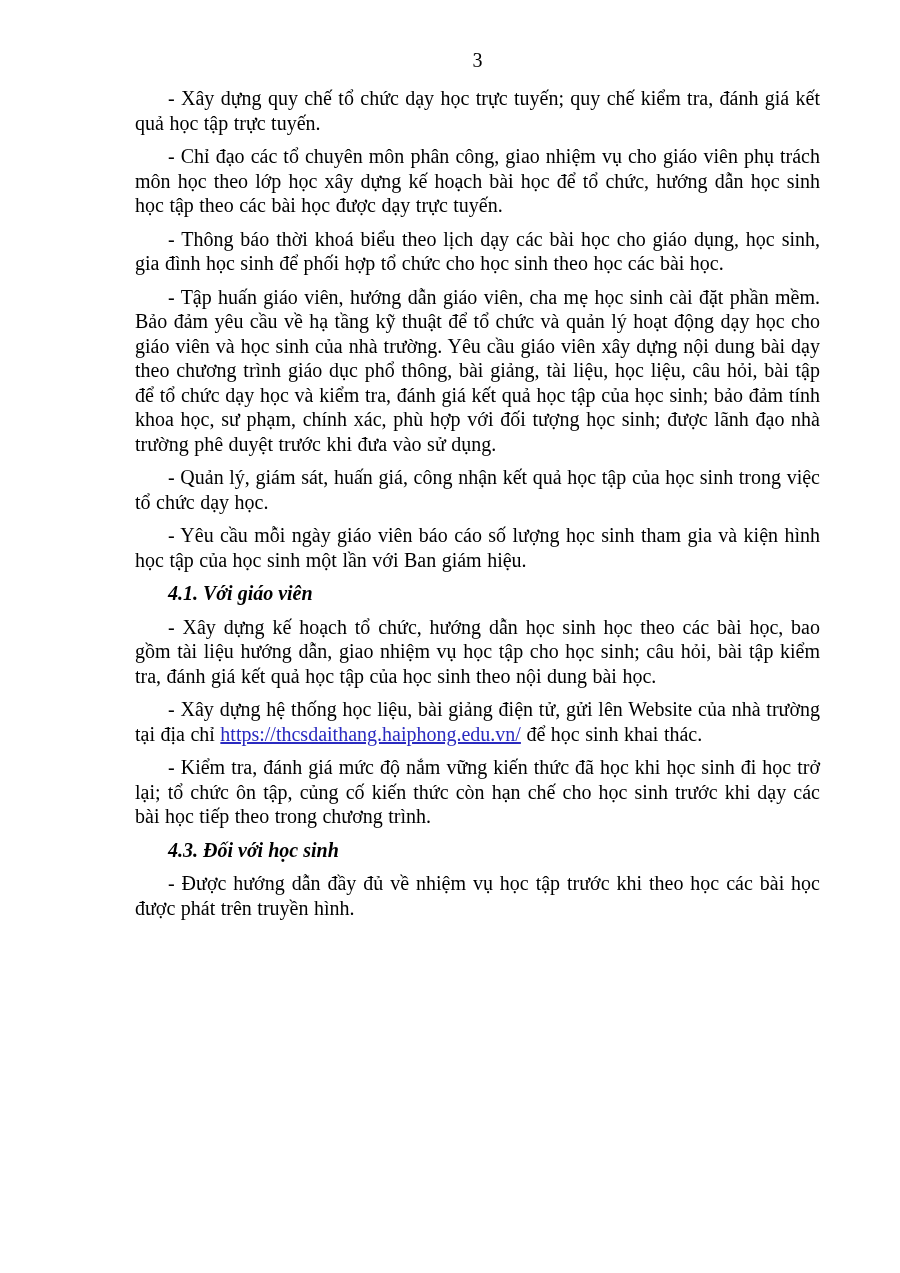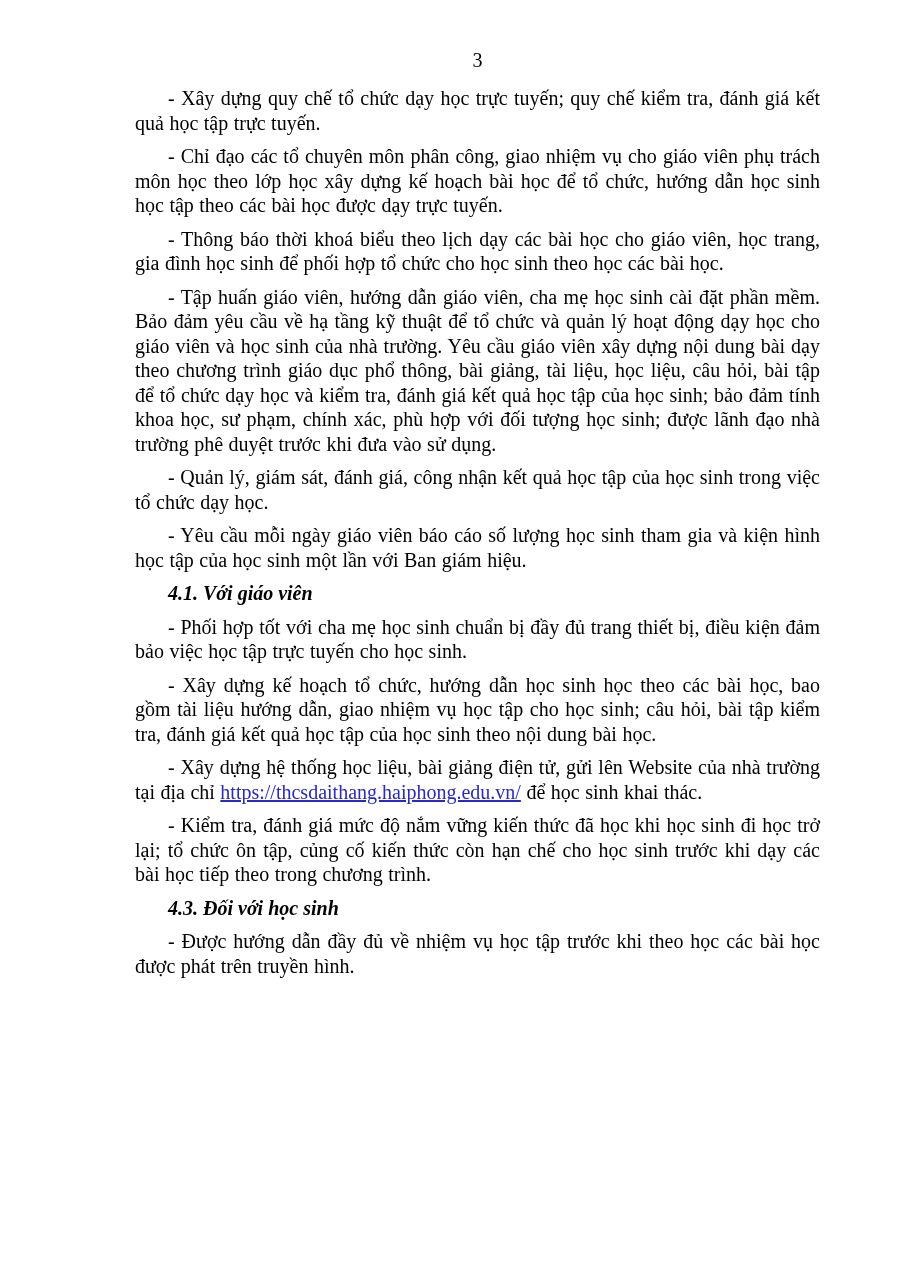--- a/index.html
+++ b/index.html
@@ -46,26 +46,25 @@
   }
 </style>
 </head>
 <body>
 
 <div class="page">
   <div class="page-number">3</div>
 
   <p class="para">- Xây dựng quy chế tổ chức dạy học trực tuyến; quy chế kiểm tra, đánh giá kết quả học tập trực tuyến.</p>
   <p class="para">- Chỉ đạo các tổ chuyên môn phân công, giao nhiệm vụ cho giáo viên phụ trách môn học theo lớp học xây dựng kế hoạch bài học để tổ chức, hướng dẫn học sinh học tập theo các bài học được dạy trực tuyến.</p>
-  <p class="para">- Thông báo thời khoá biểu theo lịch dạy các bài học cho giáo viên, học trang, gia đình học sinh để phối hợp tổ chức cho học sinh theo học các bài học.</p>
+  <p class="para">- Thông báo thời khoá biểu theo lịch dạy các bài học cho giáo dụng, học sinh, gia đình học sinh để phối hợp tổ chức cho học sinh theo học các bài học.</p>
   <p class="para">- Tập huấn giáo viên, hướng dẫn giáo viên, cha mẹ học sinh cài đặt phần mềm. Bảo đảm yêu cầu về hạ tầng kỹ thuật để tổ chức và quản lý hoạt động dạy học cho giáo viên và học sinh của nhà trường. Yêu cầu giáo viên xây dựng nội dung bài dạy theo chương trình giáo dục phổ thông, bài giảng, tài liệu, học liệu, câu hỏi, bài tập để tổ chức dạy học và kiểm tra, đánh giá kết quả học tập của học sinh; bảo đảm tính khoa học, sư phạm, chính xác, phù hợp với đối tượng học sinh; được lãnh đạo nhà trường phê duyệt trước khi đưa vào sử dụng.</p>
-  <p class="para">- Quản lý, giám sát, đánh giá, công nhận kết quả học tập của học sinh trong việc tổ chức dạy học.</p>
+  <p class="para">- Quản lý, giám sát, huấn giá, công nhận kết quả học tập của học sinh trong việc tổ chức dạy học.</p>
   <p class="para">- Yêu cầu mỗi ngày giáo viên báo cáo số lượng học sinh tham gia và kiện hình học tập của học sinh một lần với Ban giám hiệu.</p>
 
   <h2 class="heading">4.1. Với giáo viên</h2>
-  <p class="para">- Phối hợp tốt với cha mẹ học sinh chuẩn bị đầy đủ trang thiết bị, điều kiện đảm bảo việc học tập trực tuyến cho học sinh.</p>
   <p class="para">- Xây dựng kế hoạch tổ chức, hướng dẫn học sinh học theo các bài học, bao gồm tài liệu hướng dẫn, giao nhiệm vụ học tập cho học sinh; câu hỏi, bài tập kiểm tra, đánh giá kết quả học tập của học sinh theo nội dung bài học.</p>
   <p class="para"><span>- Xây dựng hệ thống học liệu, bài giảng điện tử, gửi lên Website của nhà trường tại địa chỉ </span><a class="doc-link">https://thcsdaithang.haiphong.edu.vn/</a><span> để học sinh khai thác.</span></p>
   <p class="para">- Kiểm tra, đánh giá mức độ nắm vững kiến thức đã học khi học sinh đi học trở lại; tổ chức ôn tập, củng cố kiến thức còn hạn chế cho học sinh trước khi dạy các bài học tiếp theo trong chương trình.</p>
 
   <h2 class="heading">4.3. Đối với học sinh</h2>
   <p class="para">- Được hướng dẫn đầy đủ về nhiệm vụ học tập trước khi theo học các bài học được phát trên truyền hình.</p>
 </div>
 
 </body></html>

